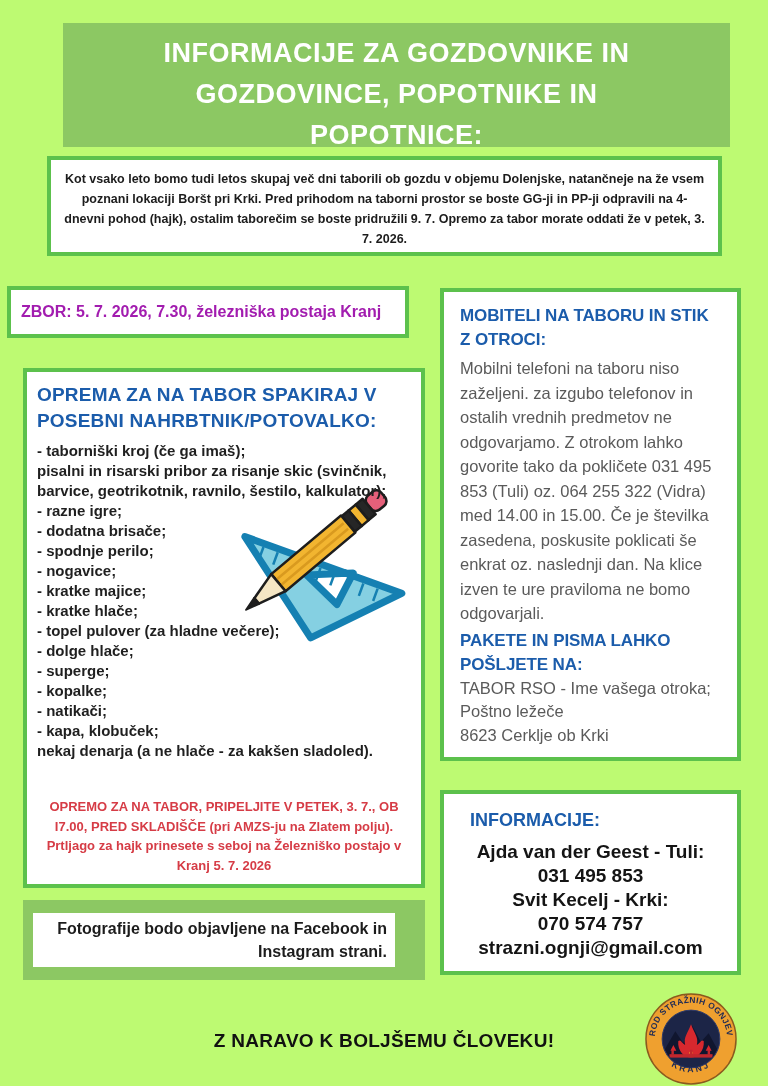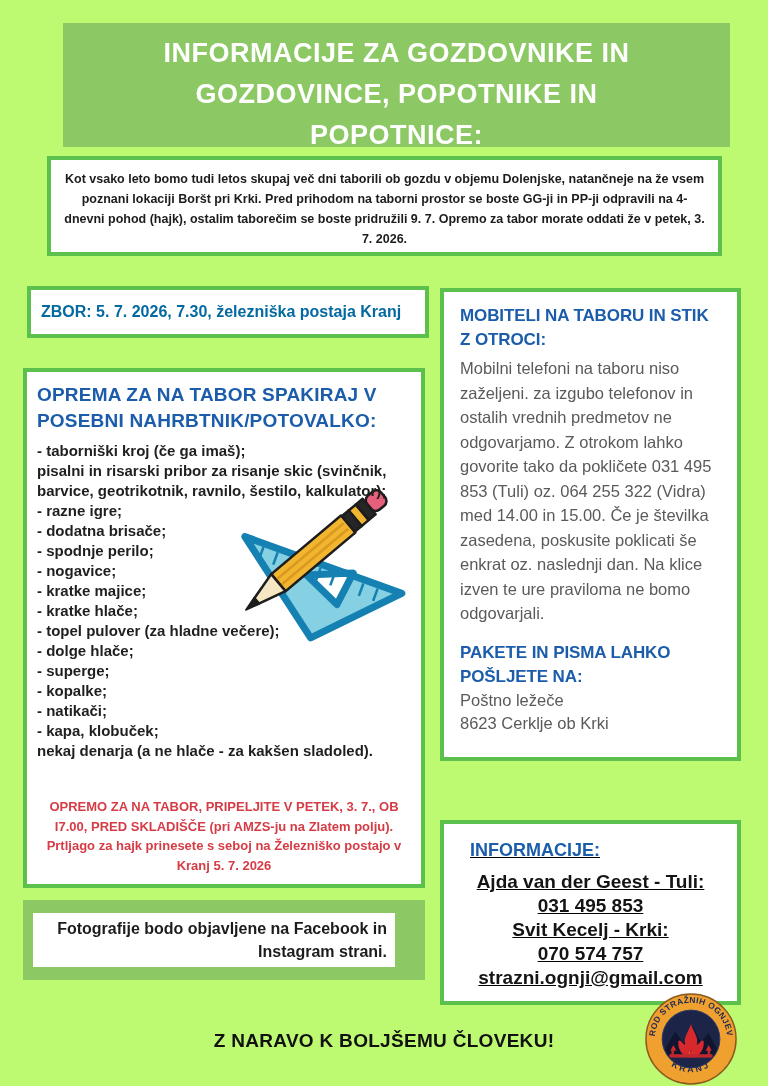--- a/index.html
+++ b/index.html
@@ -17,23 +17,23 @@
     text-align:center; padding:10px 98px 0; box-sizing:border-box;
   }
 
   .intro {
     left:47px; top:156px; width:675px; height:100px;
     font-weight:bold; color:#1c1c1c; font-size:12.5px; line-height:20px;
     text-align:center; padding:9px 12px;
   }
 
   .zbor {
-    left:27px; top:286px; width:402px; height:52px;
+    left:7px; top:286px; width:402px; height:52px;
     display:flex; align-items:center; padding-left:10px;
-    color:#0369a1; font-weight:bold; font-size:16px;
+    color:#a21caf; font-weight:bold; font-size:16px;
   }
 
   .equip { left:23px; top:368px; width:402px; height:520px; padding:8px 10px; }
   .equip-heading {
     color:#1b5cab; font-weight:bold; font-size:19px; line-height:26px;
     letter-spacing:0.2px; margin:2px 0 7px 0;
   }
   .equip-item { position:relative; z-index:2; font-weight:bold; font-size:15px; line-height:20px; color:#1f1f1f; }
   .equip-illustration { position:absolute; left:162px; top:116px; width:218px; height:162px; z-index:1; }
   .equip-notice {
@@ -45,23 +45,23 @@
   .fb-inner {
     position:absolute; left:10px; top:13px; width:362px; height:54px;
     background:#fff; box-sizing:border-box; padding:4px 8px;
     font-weight:bold; font-size:16px; line-height:23px; color:#1c1c1c;
   }
 
   .mob { left:440px; top:288px; width:301px; height:473px; padding:12px 16px; }
   .blue-h { color:#1b5cab; font-weight:bold; font-size:17px; line-height:24px; letter-spacing:-0.1px; }
   .mob-body { color:#5a5a5a; font-size:16.5px; line-height:24.5px; margin:4px 0 3px 0; }
   .addr-line { color:#5a5a5a; font-size:16.5px; line-height:23.5px; }
-  .pak-h { margin-top:15px; }
+  .pak-h { margin-top:3px; }
 
-  .info { left:440px; top:820px; width:301px; height:185px; padding:14px;text-decoration:underline; }
+  .info { left:440px; top:790px; width:301px; height:185px; padding:14px; }
   .info-heading { color:#1b5cab; font-weight:bold; font-size:18px; margin:2px 0 9px 12px; }
   .info-line { text-align:center; font-weight:bold; font-size:19px; line-height:24px; color:#141414; }
 
   .slogan {
     position:absolute; left:0; top:1030px; width:768px; text-align:center;
     font-weight:bold; font-size:19px; letter-spacing:0.3px; color:#111;
   }
   .logo { position:absolute; left:644px; top:992px; width:94px; height:94px; }
 </style>
 </head>
@@ -119,20 +119,21 @@
   </div>
 
   <div class="fb-panel">
     <div class="fb-inner">Fotografije bodo objavljene na Facebook in Instagram strani.</div>
   </div>
 
   <div class="box mob">
     <div class="blue-h">MOBITELI NA TABORU IN STIK Z OTROCI:</div>
     <div class="mob-body">Mobilni telefoni na taboru niso zaželjeni. za izgubo telefonov in ostalih vrednih predmetov ne odgovarjamo. Z otrokom lahko govorite tako da pokličete 031 495 853 (Tuli) oz. 064 255 322 (Vidra) med 14.00 in 15.00. Če je številka zasedena, poskusite poklicati še enkrat oz. naslednji dan. Na klice izven te ure praviloma ne bomo odgovarjali.</div>
     <div class="blue-h pak-h">PAKETE IN PISMA LAHKO POŠLJETE NA:</div>
+    <div class="addr-line">TABOR RSO - Ime vašega otroka;</div>
     <div class="addr-line">Poštno ležeče</div>
     <div class="addr-line">8623 Cerklje ob Krki</div>
   </div>
 
   <div class="box info">
     <div class="info-heading">INFORMACIJE:</div>
     <div class="info-line">Ajda van der Geest - Tuli:</div>
     <div class="info-line">031 495 853</div>
     <div class="info-line">Svit Kecelj - Krki:</div>
     <div class="info-line">070 574 757</div>

